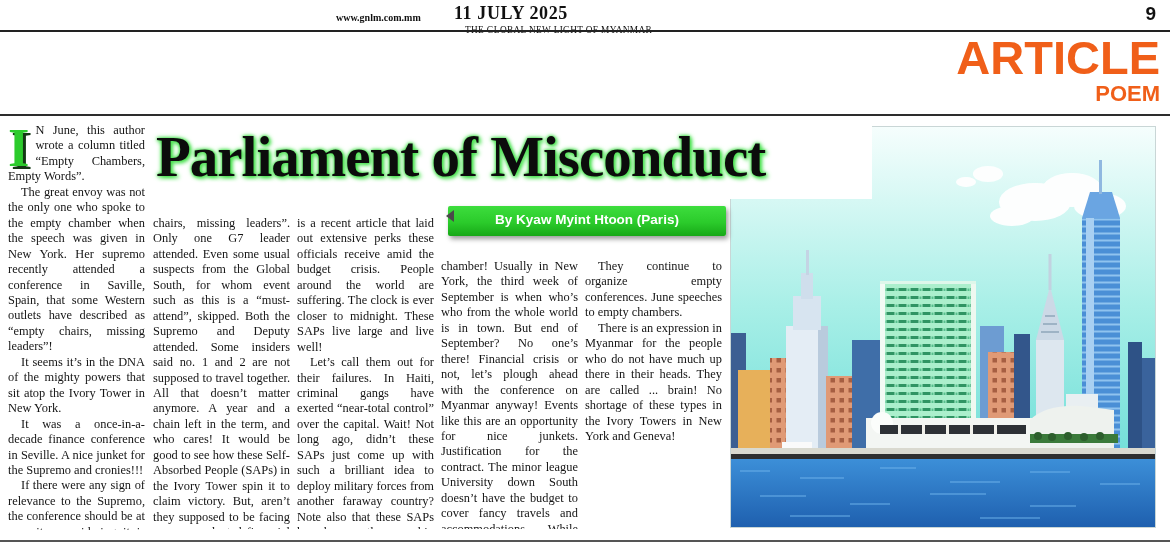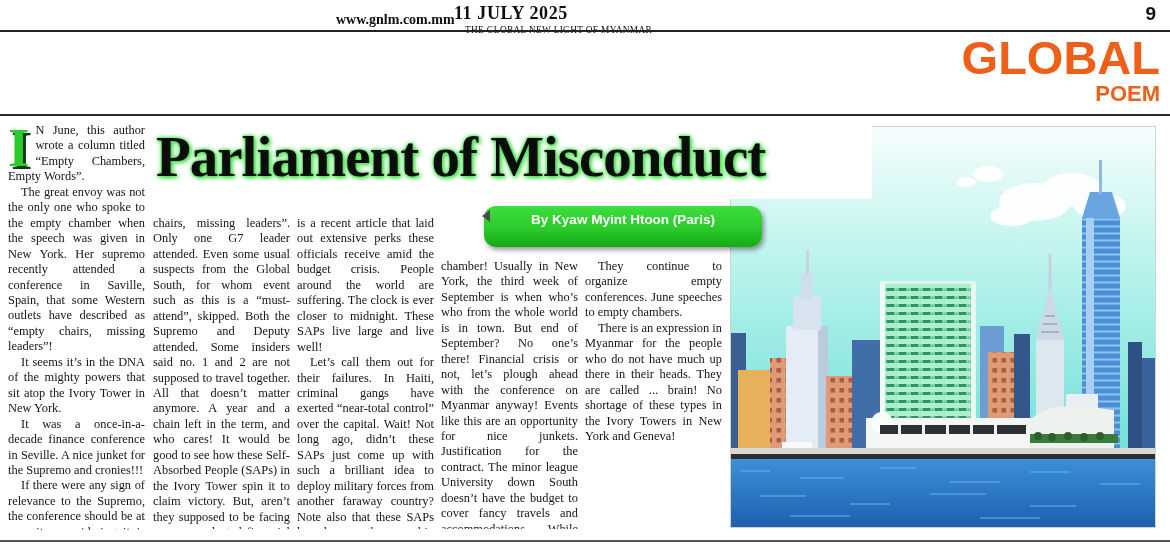--- a/index.html
+++ b/index.html
@@ -1,21 +1,21 @@
 <!DOCTYPE html>
 <html lang="en" style="--accent_orange: #f05f19; --green_accent: #2bcb2b; --green_glow: #49e24f;"><head>
 <meta charset="utf-8">
 <style>
   html,body { margin:0; padding:0; background:#fff; }
   .page {
     position:relative; width:1170px; height:550px; background:#ffffff;
     font-family:"Liberation Serif", serif; color:#111; overflow:hidden;
   }
   
-  .site { position:absolute; left:336px; top:12px; font-weight:bold; font-size:14px; color:#111; text-decoration:none; }
+  .site { position:absolute; left:336px; top:12px; font-weight:bold; font-size:10px; color:#111; text-decoration:none; }
   .mast { position:absolute; left:430px; top:3px; width:200px; }
   .date { font-weight:bold; font-size:18px; letter-spacing:.6px; margin-left:24px; }
   .paper { font-size:9.3px; letter-spacing:.35px; margin-top:1px; white-space:nowrap;margin-left:35px; }
   .pagenum { position:absolute; right:14px; top:3px; font-size:19px; font-weight:bold; font-family:"Liberation Sans",sans-serif; }
   .rule { position:absolute; left:0; right:0; background:#222; }
   .rule-top { top:30px; height:2px; }
   .rule-2 { top:114px; height:2px; background:#2d2d2d; }
   .rule-bottom { top:540px; height:2px; background:#555; }
   .section { position:absolute; right:10px; top:33px; text-align:right; font-family:"Liberation Sans",sans-serif; font-weight:bold; color:var(--accent_orange); }
   .article-label { font-size:47px; line-height:49px; letter-spacing:0; }
@@ -25,25 +25,25 @@
   .photo svg { display:block; width:100%; height:100%; }
   
   .title {
     position:absolute; left:148px; top:117px; width:716px; height:82px; z-index:2;
     margin:0; background:#ffffff; font-family:"Liberation Serif",serif;
     font-weight:bold; font-size:57px; line-height:80px; letter-spacing:-1px; color:#0c0c0c;
     text-shadow: 0 0 3px var(--green_glow), 0 0 5px var(--green_glow), 2px 2px 4px var(--green_glow);
     white-space:nowrap; padding-left:8px;
   }
   .byline {
-    position:absolute; left:448px; top:206px; width:278px; height:41px; z-index:3;
+    position:absolute; left:448px; top:206px; width:278px; height:30px; z-index:3;
     background:linear-gradient(180deg,#3ddd3d 0%, var(--green_accent) 55%, #17a817 100%);
-    border-radius:12px; box-shadow:2px 3px 5px rgba(0,0,0,.40);
+    border-radius:2px; box-shadow:2px 3px 5px rgba(0,0,0,.40);
     color:#fff; font-family:"Liberation Sans",sans-serif; font-weight:bold; font-size:13.5px;
-    text-align:center; line-height:27px;margin-left:36px;
+    text-align:center; line-height:27px;
   }
   .byline::before {
     content:""; position:absolute; left:-8px; top:4px;
     border:6px solid transparent; border-right:8px solid #4a4a4a;
   }
   
   .col {
     position:absolute; width:137px; font-size:12.4px; line-height:15.45px;
     text-align:justify; overflow:hidden; hyphens:auto; color:#141414;
   }
@@ -67,21 +67,21 @@
 
   <a class="site" href="#">www.gnlm.com.mm</a>
   <div class="mast">
     <div class="date">11  JULY  2025</div>
     <div class="paper">THE GLOBAL NEW LIGHT OF MYANMAR</div>
   </div>
   <div class="pagenum">9</div>
   <div class="rule rule-top"></div>
 
   <div class="section">
-    <div class="article-label">GLOBAL</div>
+    <div class="article-label">ARTICLE</div>
     <div class="poem-label">POEM</div>
   </div>
   <div class="rule rule-2"></div>
 
   <div class="photo" title="stylized-new-york-skyline-with-un-secretariat-building">
     <svg viewBox="0 0 426 402" preserveAspectRatio="none" aria-hidden="true">
       <defs>
         <linearGradient id="sky" x1="0" y1="0" x2="0" y2="1">
           <stop offset="0" stop-color="#f6fefd"></stop>
             <stop offset="0.45" stop-color="#a8efe7"></stop>

